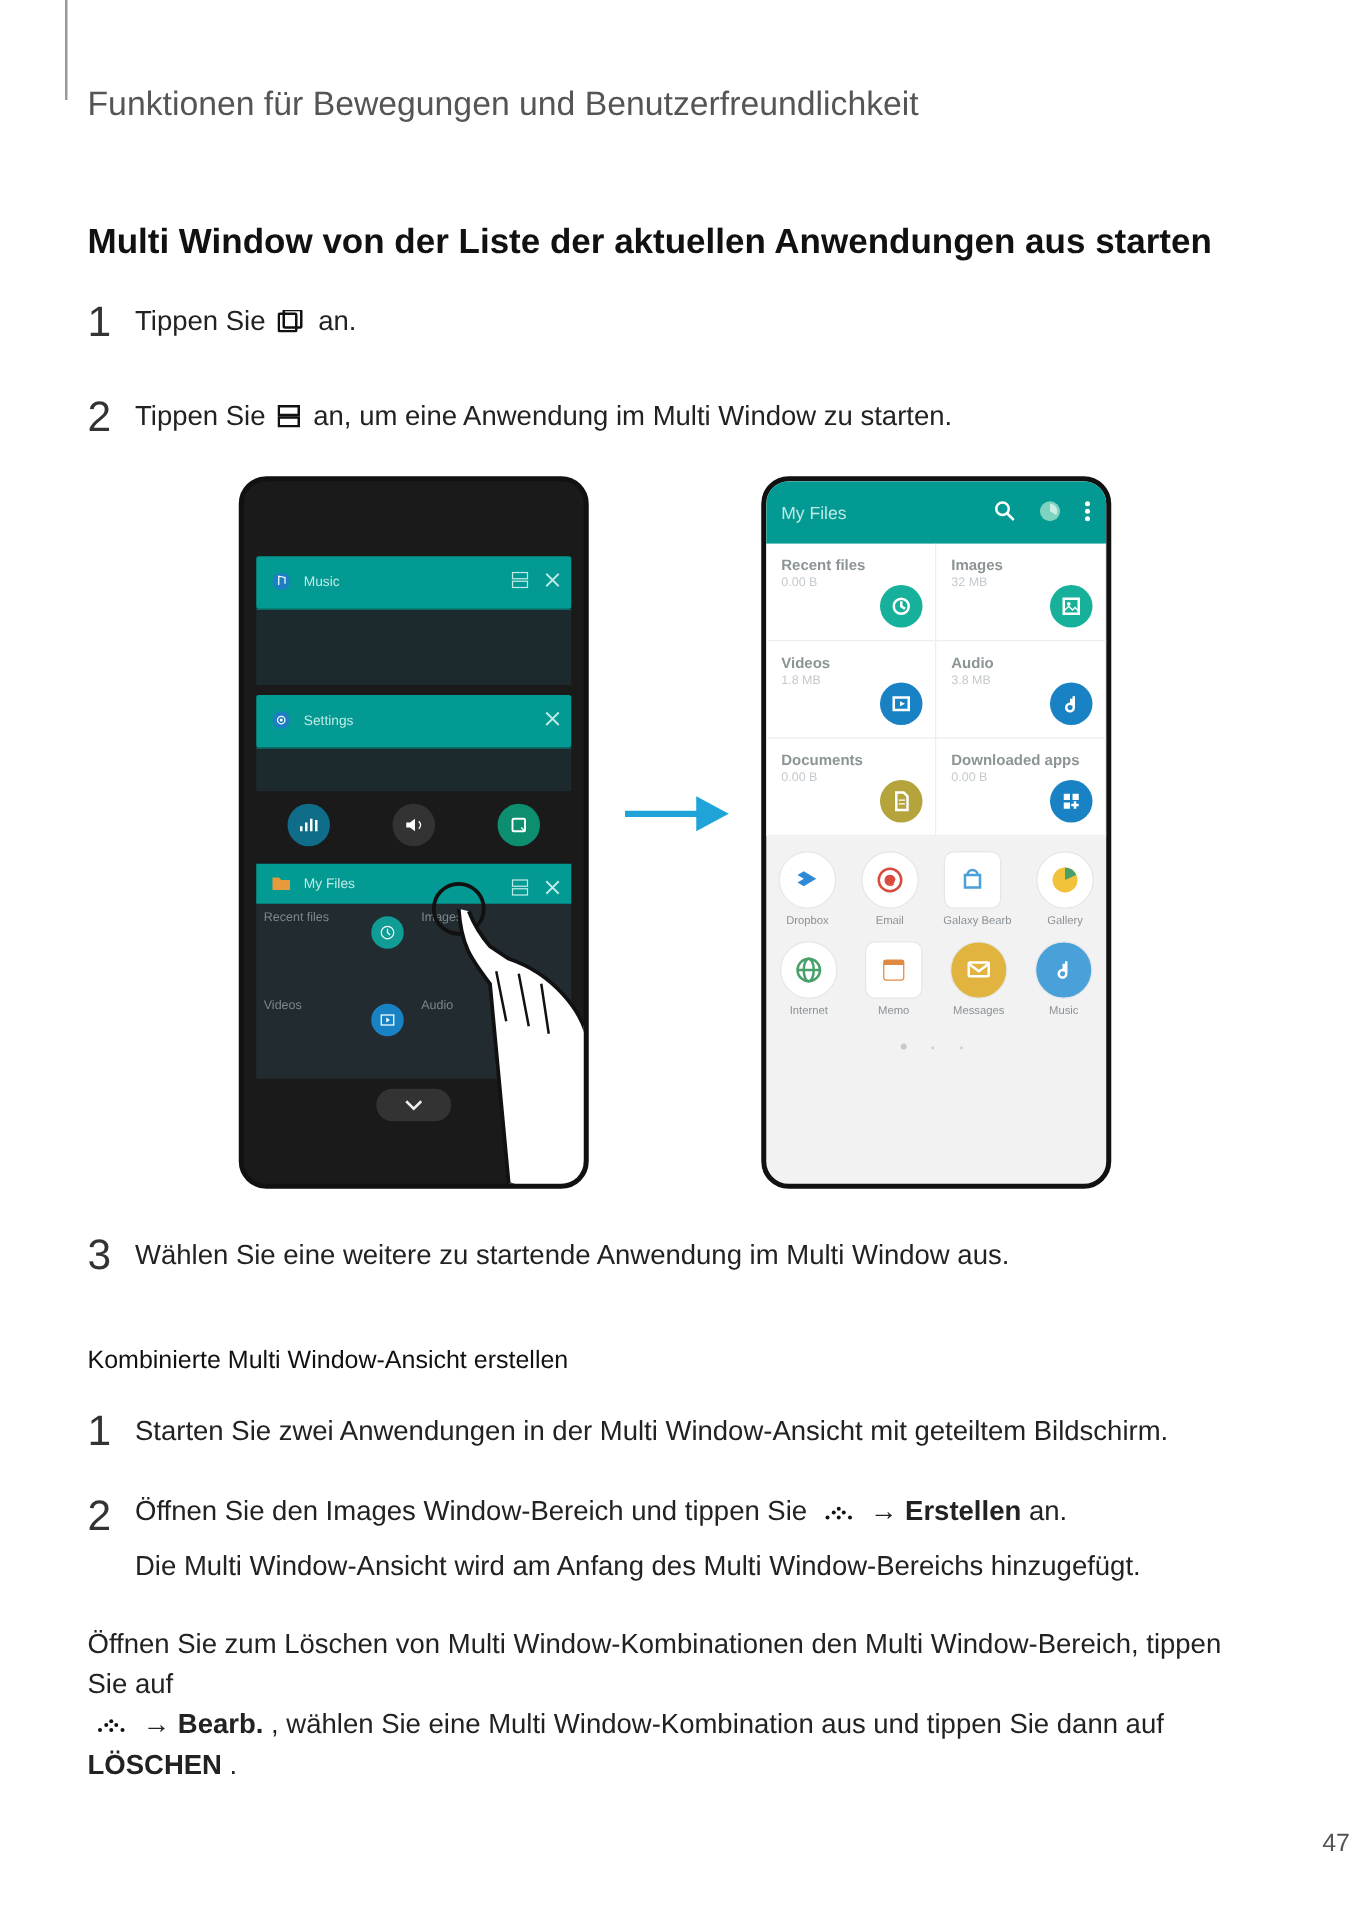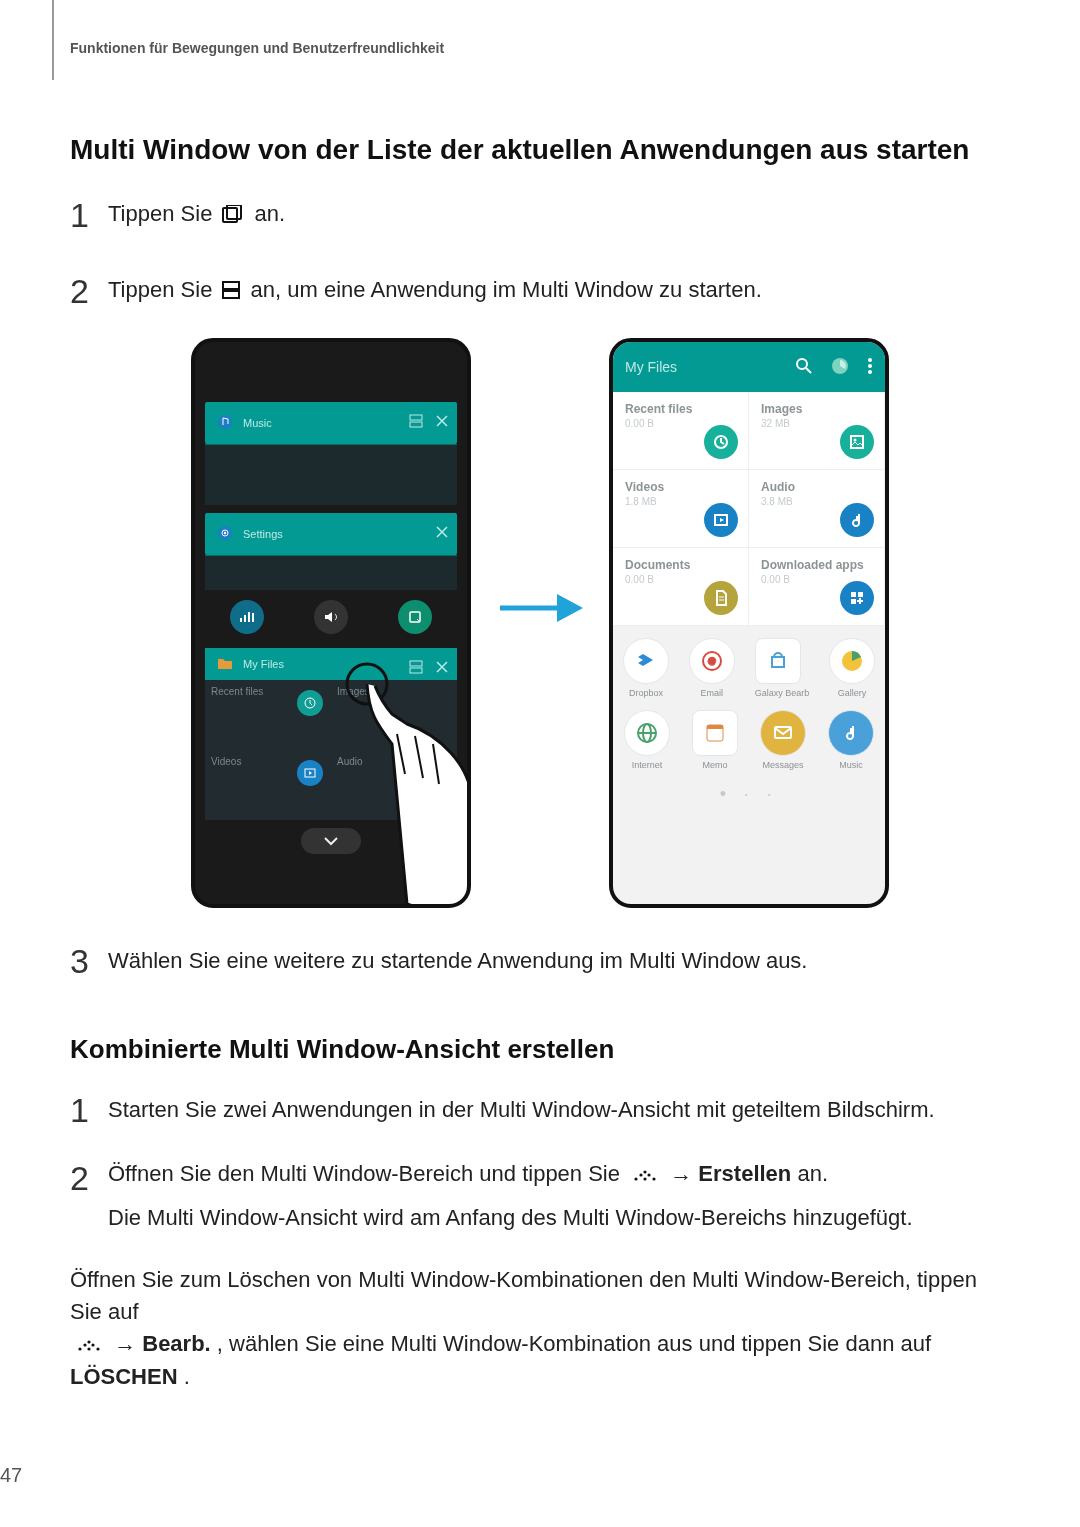--- a/index.html
+++ b/index.html
@@ -1,18 +1,18 @@
 <!DOCTYPE html>
 <html><head>
 <meta charset="utf-8">
 <style>
   html,body{margin:0;padding:0;background:#fff;font-family:Arial,Helvetica,sans-serif;color:#111}
   .page{width:1080px;height:1527px;box-sizing:border-box;padding:40px 70px 0 70px;position:relative}
   .topline{position:absolute;left:52px;top:0;width:2px;height:80px;background:#999}
-  .header-row{margin-top:0;color:#555;font-size:14px;font-weight:700}
+  .header-row{margin-top:28px;color:#555;font-size:27px;font-weight:400}
   .h2{margin-top:78px;font-weight:700;font-size:28px;color:#111}
   .step-row{display:flex;align-items:center;margin-top:32px}
   .step-num{font-size:34px;font-weight:400;color:#333;width:38px;flex:0 0 38px;line-height:1}
   .step-text{font-size:22px;color:#222}
   .icon{display:inline-block;vertical-align:middle;margin:0 4px}
   .illus-row{display:flex;align-items:flex-start;justify-content:center;margin-top:30px}
   .phone{width:280px;height:570px;border:4px solid #111;border-radius:22px;background:#1a1a1a;position:relative;box-sizing:border-box;overflow:hidden}
   .phone2{width:280px;height:570px;border:4px solid #111;border-radius:22px;background:#f2f2f2;position:relative;box-sizing:border-box;overflow:hidden}
   .arrow{width:90px;height:40px;margin:250px 24px 0 24px}
   
@@ -34,24 +34,24 @@
   .r-grid{display:grid;grid-template-columns:1fr 1fr;background:#fff}
   .r-cell{height:78px;border-bottom:1px solid #eee;border-right:1px solid #eee;position:relative;padding:10px 12px;box-sizing:border-box}
   .r-title{color:#8c9496;font-size:12px;font-weight:600}
   .r-sub{color:#c4cace;font-size:10px;margin-top:2px}
   .r-cir{position:absolute;right:10px;bottom:10px;width:34px;height:34px;border-radius:50%;display:flex;align-items:center;justify-content:center}
   .app-row{display:flex;justify-content:space-around;margin-top:12px}
   .app-ic{width:44px;height:44px;border-radius:50%;background:#fff;border:1px solid #e4e7e9;display:flex;align-items:center;justify-content:center}
   .app-lbl{font-size:9px;color:#8a9196;text-align:center;margin-top:4px}
   .dots{text-align:center;margin-top:14px;color:#c4cace;font-size:18px;letter-spacing:6px}
   
-  .h3{margin-top:56px;font-weight:700;font-size:26px;color:#111}
+  .h3{margin-top:56px;font-weight:400;font-size:20px;color:#111}
   .para{margin-top:20px;font-size:22px;color:#222;line-height:1.45}
   .indent-para{margin-left:38px;margin-top:14px;font-size:22px;color:#222;line-height:1.45}
-  .page-num{position:absolute;bottom:40px;left:0;width:100%;text-align:left;color:#555;font-size:20px}
+  .page-num{position:absolute;bottom:40px;left:0;width:100%;text-align:right;color:#555;font-size:20px}
   .dots-icon{display:inline-block;vertical-align:middle;margin:0 6px}
 </style>
 </head>
 <body>
 
 <div class="page">
   <div class="topline"></div>
   <div class="header-row">Funktionen für Bewegungen und Benutzerfreundlichkeit</div>
 
   <div class="h2">Multi Window von der Liste der aktuellen Anwendungen aus starten</div>
@@ -368,21 +368,21 @@
   <div class="h3">Kombinierte Multi Window-Ansicht erstellen</div>
 
   <div class="step-row" style="margin-top:28px">
     <div class="step-num">1</div>
     <div class="step-text">Starten Sie zwei Anwendungen in der Multi Window-Ansicht mit geteiltem Bildschirm.</div>
   </div>
 
   <div class="step-row" style="margin-top:34px;align-items:flex-start">
     <div class="step-num">2</div>
     <div class="step-text">
-      <span>Öffnen Sie den Multi Window-Bereich und tippen Sie </span>
+      <span>Öffnen Sie den Images Window-Bereich und tippen Sie </span>
       <span class="dots-icon">
         <svg width="26" height="14" viewBox="0 0 26 14">
           <circle cx="4" cy="11" r="1.6" fill="#111"></circle>
             <circle cx="9" cy="7" r="1.6" fill="#111"></circle>
             <circle cx="13" cy="4" r="1.6" fill="#111"></circle>
             <circle cx="17" cy="7" r="1.6" fill="#111"></circle>
             <circle cx="22" cy="11" r="1.6" fill="#111"></circle>
             <circle cx="13" cy="11" r="1.6" fill="#111"></circle>
         </svg>
       </span>

